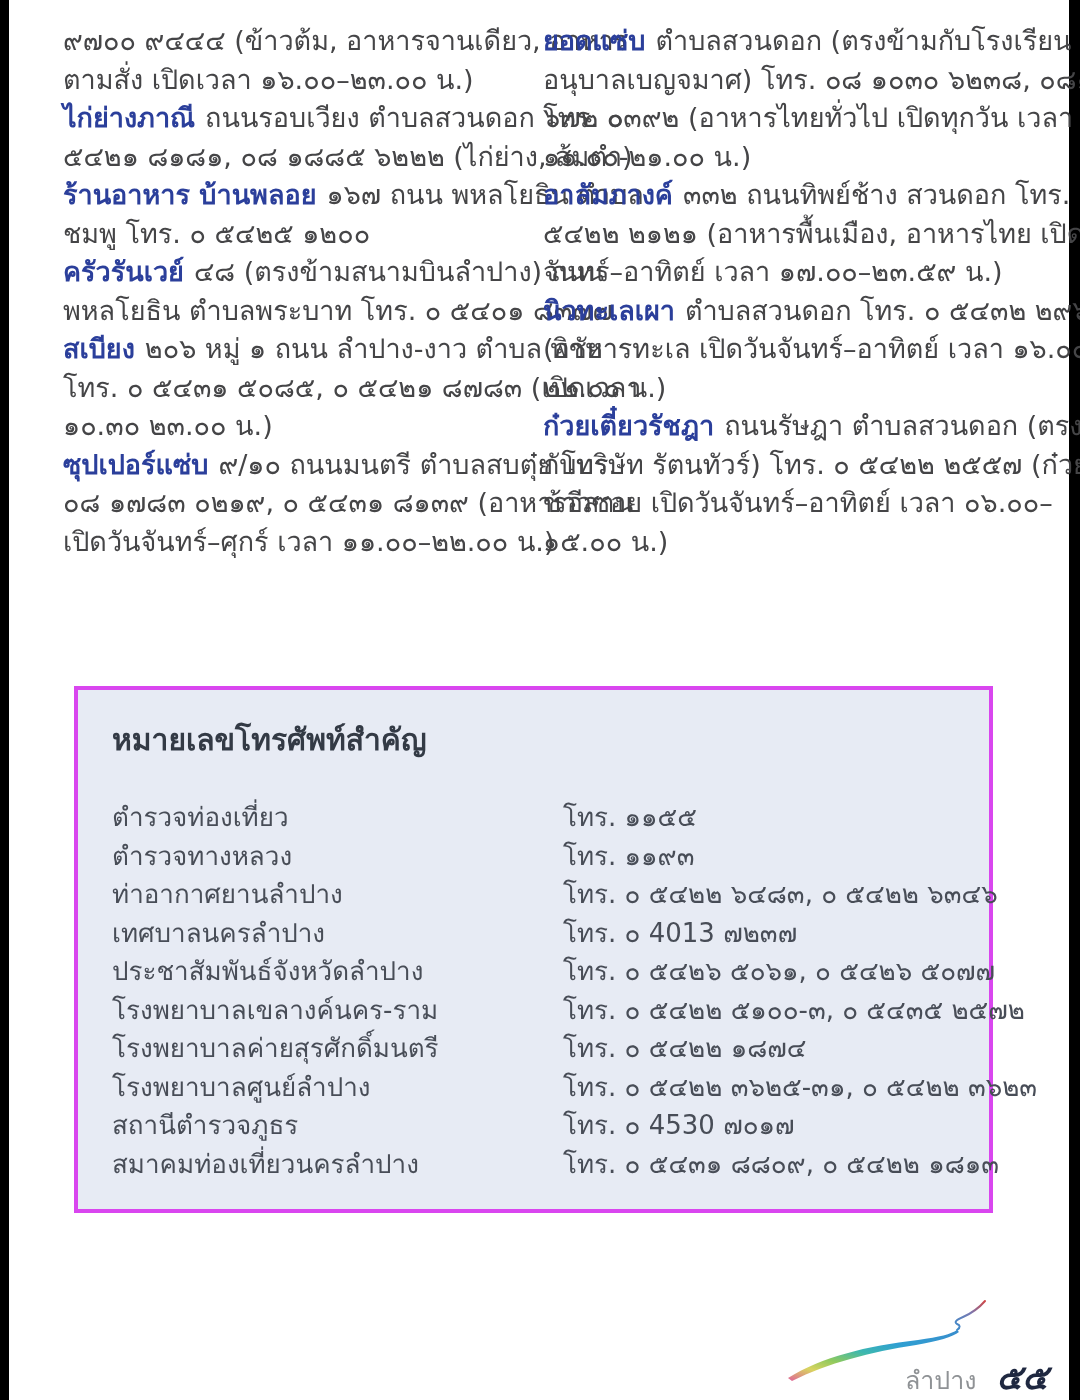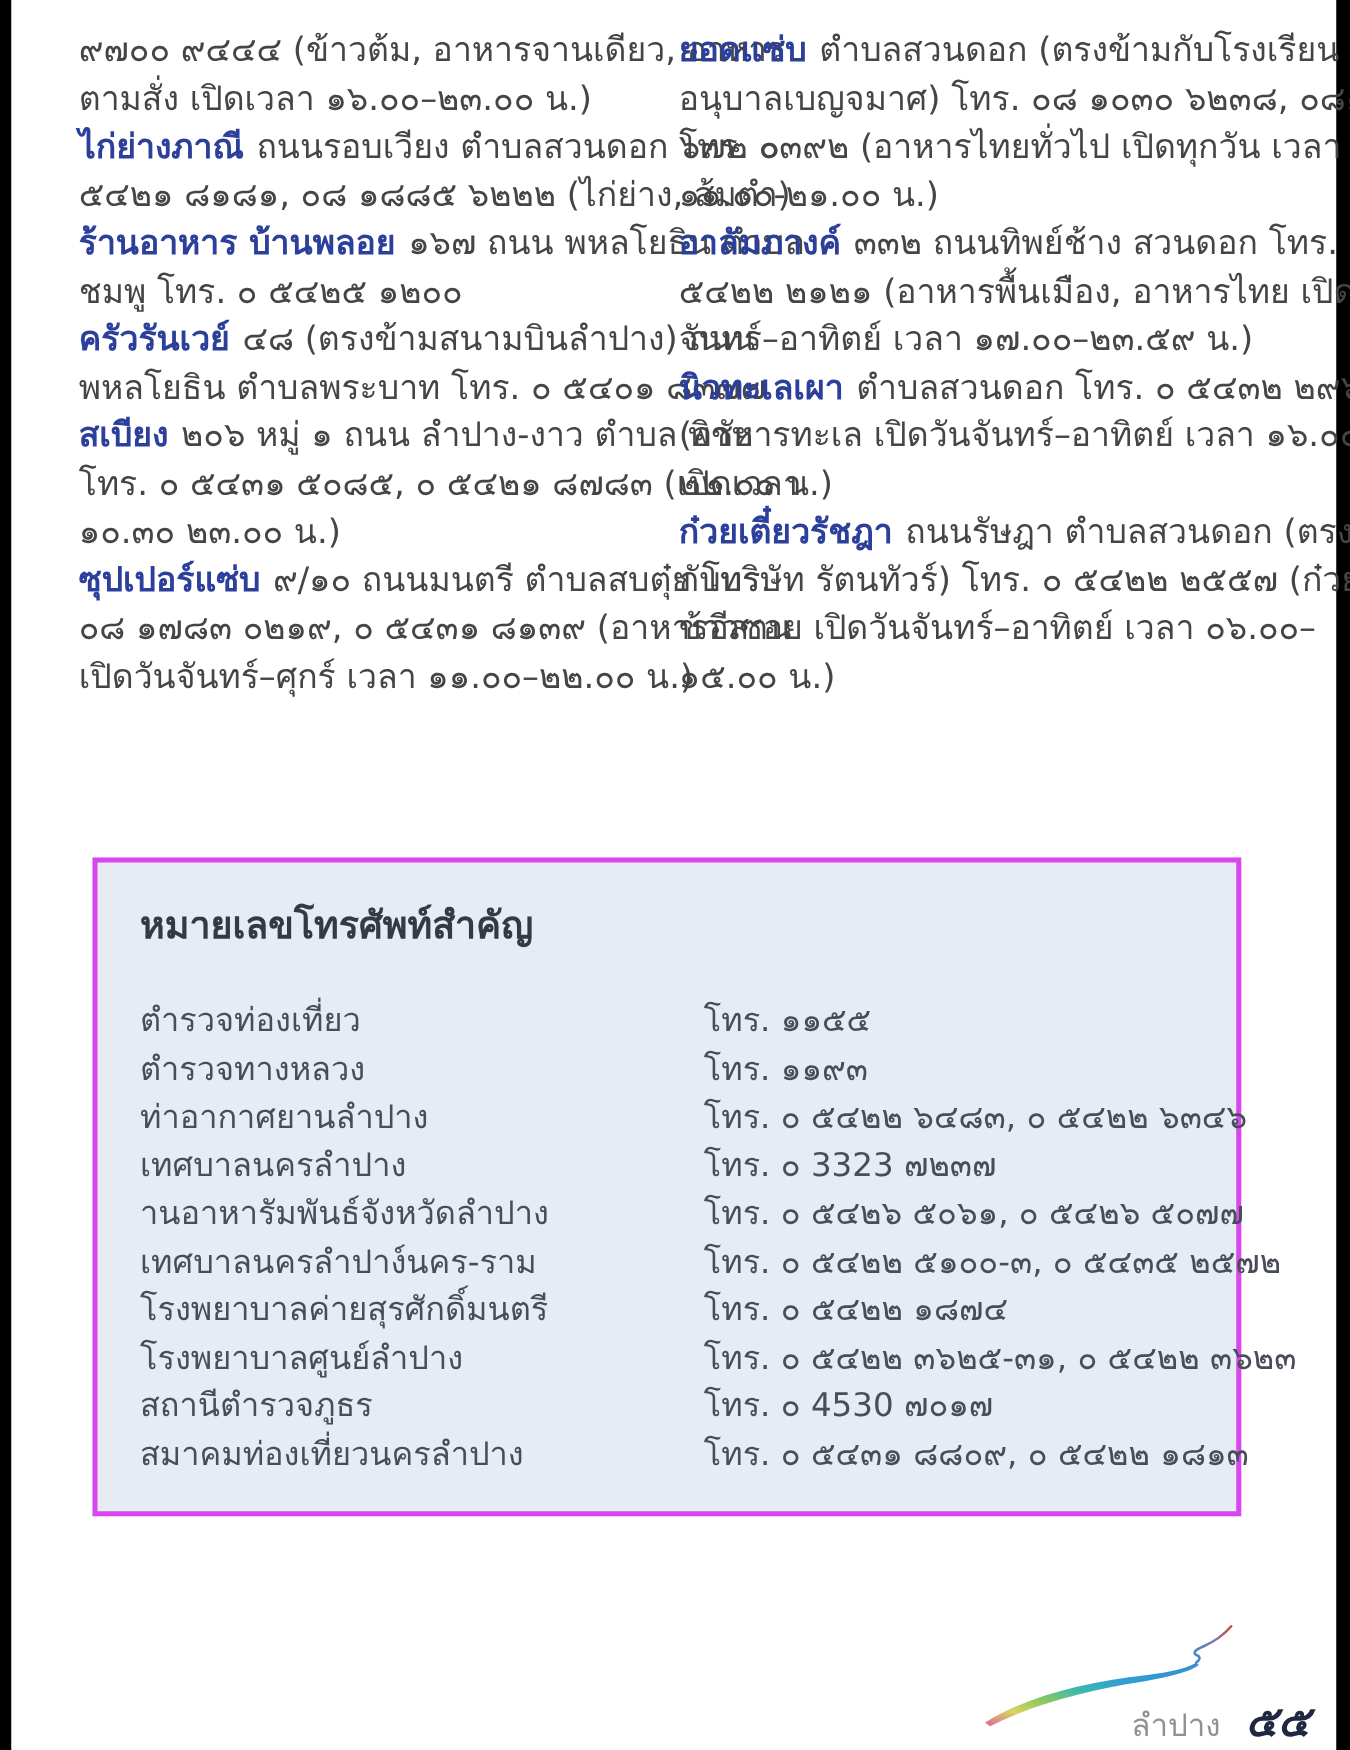--- a/index.html
+++ b/index.html
@@ -85,23 +85,23 @@
     <div class="listing-line"><span>ข้าวซอย เปิดวันจันทร์–อาทิตย์ เวลา ๐๖.๐๐–</span></div>
     <div class="listing-line"><span>๑๕.๐๐ น.)</span></div>
   </div>
 
 <div class="phone-box">
   <div class="phone-box-title">หมายเลขโทรศัพท์สำคัญ</div>
   <div class="phone-rows" id="phone-rows">
       <div class="phone-row"><span class="phone-entry-name">ตำรวจท่องเที่ยว</span><span class="phone-entry-number">โทร. ๑๑๕๕</span></div>
       <div class="phone-row"><span class="phone-entry-name">ตำรวจทางหลวง</span><span class="phone-entry-number">โทร. ๑๑๙๓</span></div>
       <div class="phone-row"><span class="phone-entry-name">ท่าอากาศยานลำปาง</span><span class="phone-entry-number">โทร. ๐ ๕๔๒๒ ๖๔๘๓, ๐ ๕๔๒๒ ๖๓๔๖</span></div>
-      <div class="phone-row"><span class="phone-entry-name">เทศบาลนครลำปาง</span><span class="phone-entry-number">โทร. ๐ 3323 ๗๒๓๗</span></div>
-      <div class="phone-row"><span class="phone-entry-name">านอาหารัมพันธ์จังหวัดลำปาง</span><span class="phone-entry-number">โทร. ๐ ๕๔๒๖ ๕๐๖๑, ๐ ๕๔๒๖ ๕๐๗๗</span></div>
-      <div class="phone-row"><span class="phone-entry-name">เทศบาลนครลำปาง์นคร-ราม</span><span class="phone-entry-number">โทร. ๐ ๕๔๒๒ ๕๑๐๐-๓, ๐ ๕๔๓๕ ๒๕๗๒</span></div>
+      <div class="phone-row"><span class="phone-entry-name">เทศบาลนครลำปาง</span><span class="phone-entry-number">โทร. ๐ 4013 ๗๒๓๗</span></div>
+      <div class="phone-row"><span class="phone-entry-name">ประชาสัมพันธ์จังหวัดลำปาง</span><span class="phone-entry-number">โทร. ๐ ๕๔๒๖ ๕๐๖๑, ๐ ๕๔๒๖ ๕๐๗๗</span></div>
+      <div class="phone-row"><span class="phone-entry-name">โรงพยาบาลเขลางค์นคร-ราม</span><span class="phone-entry-number">โทร. ๐ ๕๔๒๒ ๕๑๐๐-๓, ๐ ๕๔๓๕ ๒๕๗๒</span></div>
       <div class="phone-row"><span class="phone-entry-name">โรงพยาบาลค่ายสุรศักดิ์มนตรี</span><span class="phone-entry-number">โทร. ๐ ๕๔๒๒ ๑๘๗๔</span></div>
       <div class="phone-row"><span class="phone-entry-name">โรงพยาบาลศูนย์ลำปาง</span><span class="phone-entry-number">โทร. ๐ ๕๔๒๒ ๓๖๒๕-๓๑, ๐ ๕๔๒๒ ๓๖๒๓</span></div>
       <div class="phone-row"><span class="phone-entry-name">สถานีตำรวจภูธร</span><span class="phone-entry-number">โทร. ๐ 4530 ๗๐๑๗</span></div>
       <div class="phone-row"><span class="phone-entry-name">สมาคมท่องเที่ยวนครลำปาง</span><span class="phone-entry-number">โทร. ๐ ๕๔๓๑ ๘๘๐๙, ๐ ๕๔๒๒ ๑๘๑๓</span></div>
     </div>
 </div>
 
 <svg id="footer-swoosh" viewBox="0 0 250 100" aria-hidden="true">
   <defs>
     <linearGradient id="swoosh-grad" x1="0" y1="1" x2="1" y2="0">

